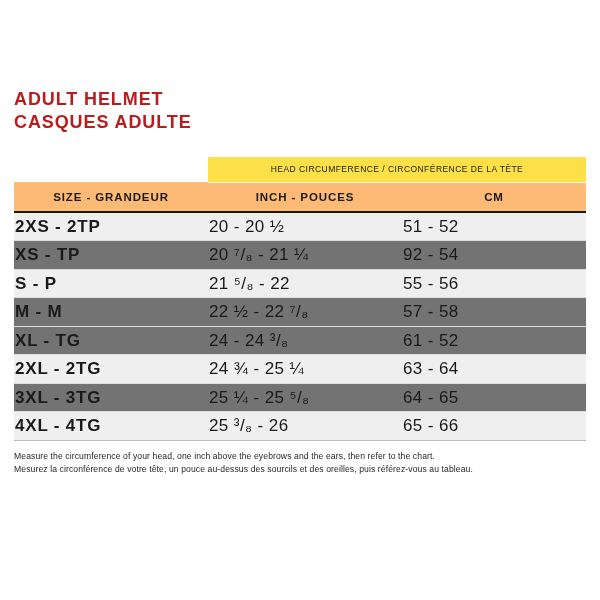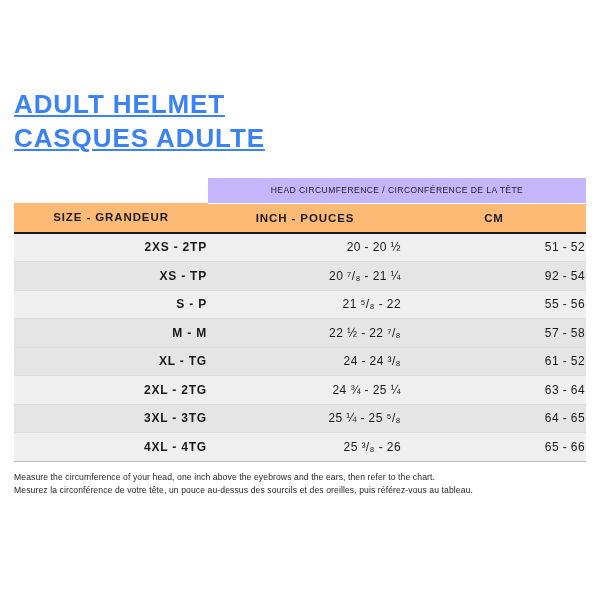--- a/index.html
+++ b/index.html
@@ -18,76 +18,75 @@
     width: 600px;
     height: 600px;
     box-sizing: border-box;
     padding: 88px 14px 0 14px;
     position: relative;
   }
   .titles {
     margin-bottom: 22px;
   }
   .title-line {
-    font-size: 26px;
+    font-size: 18px;
     font-weight: bold;
     letter-spacing: 0.9px;
     line-height: 1.30;
-    color: #3b82f6;
+    color: #b91c1c;
     text-transform: uppercase;
-    text-decoration: underline;
   }
   table.size-table {
     width: 572px;
     border-collapse: collapse;
     table-layout: fixed;
     font-size: 11px;
   }
   table.size-table col.c-size { width: 194px; }
   table.size-table col.c-inch { width: 194px; }
   table.size-table col.c-cm   { width: 184px; }
 
   .group-head td {
     border: none;
     padding: 0;
   }
   .group-head .gh-blank {
     background: #ffffff;
     height: 25px;
   }
   .group-head .gh-span {
-    background: #c4b5fd;
+    background: #fde047;
     height: 25px;
     text-align: center;
     vertical-align: middle;
     font-size: 8.5px;
     letter-spacing: 0.45px;
     color: #1a1a1a;
     border-bottom: 1px solid #ffffff;
   }
   .col-head td {
     height: 26px;
     text-align: center;
     vertical-align: middle;
     font-weight: bold;
     font-size: 11.5px;
     letter-spacing: 0.9px;
     background: #fdba74;
     border-bottom: 2px solid #1a1a1a;
   }
   tbody tr td {
     height: 25.5px;
-    text-align: right;
+    text-align: left;
     vertical-align: middle;
     border-bottom: 1px solid #dcdcdc;
-    font-size: 12px;
+    font-size: 17px;
     letter-spacing: 0.4px;
   }
   tbody tr.odd td { background: #efefef; }
-  tbody tr.even td { background: #e5e5e5; }
+  tbody tr.even td { background: #737373; }
   tbody tr td.size-cell {
     font-weight: bold;
     letter-spacing: 0.8px;
   }
   tbody tr:last-child td { border-bottom: 1px solid #bdbdbd; }
   .notes {
     margin-top: 9px;
     font-size: 8.6px;
     line-height: 1.55;
     color: #1f1f1f;

